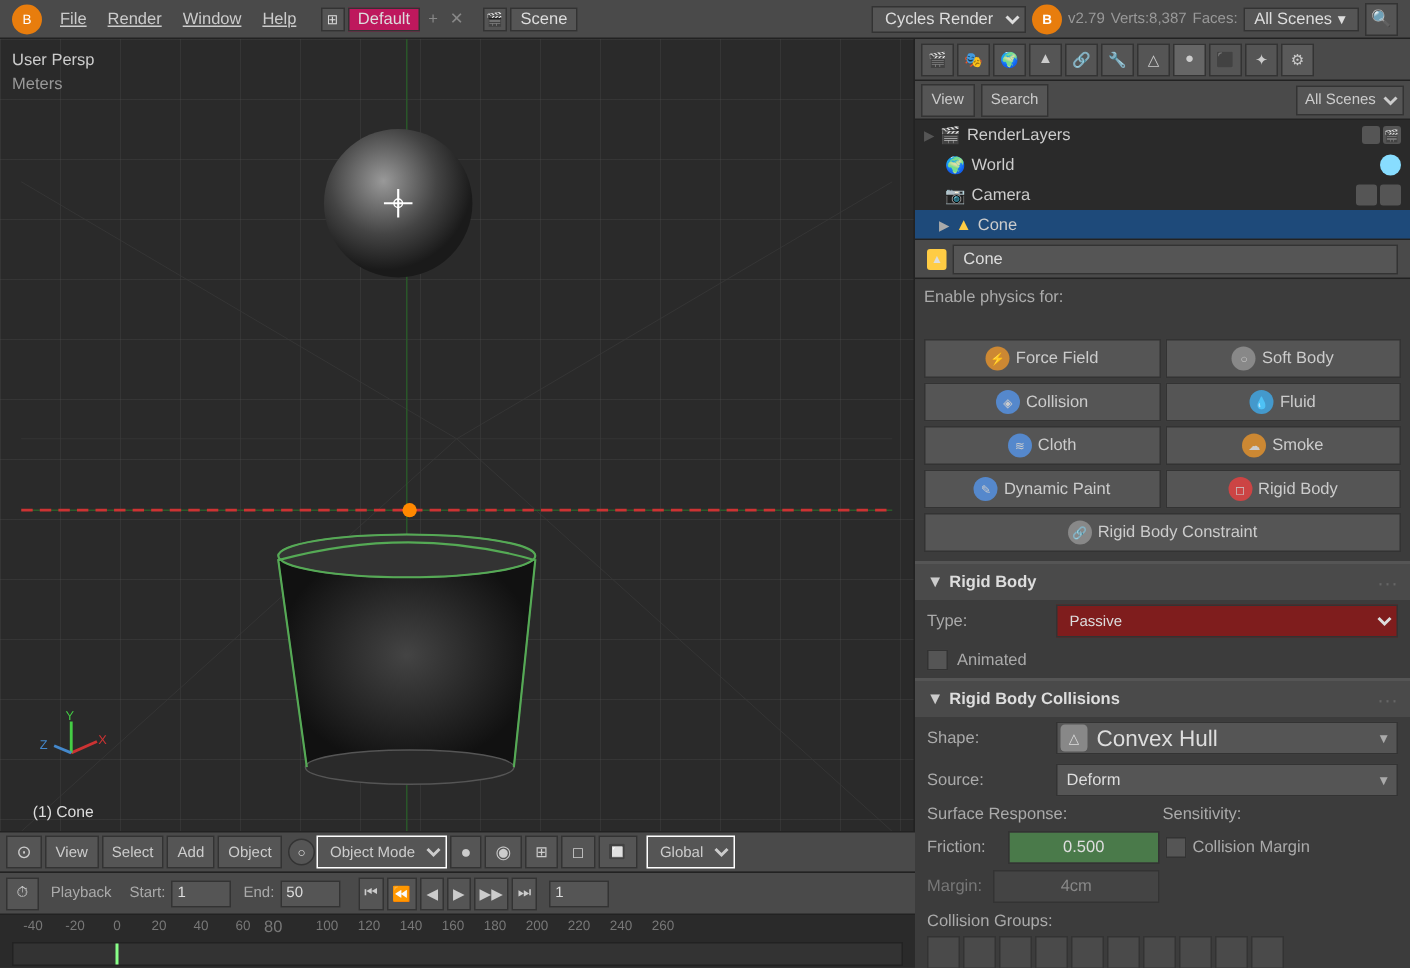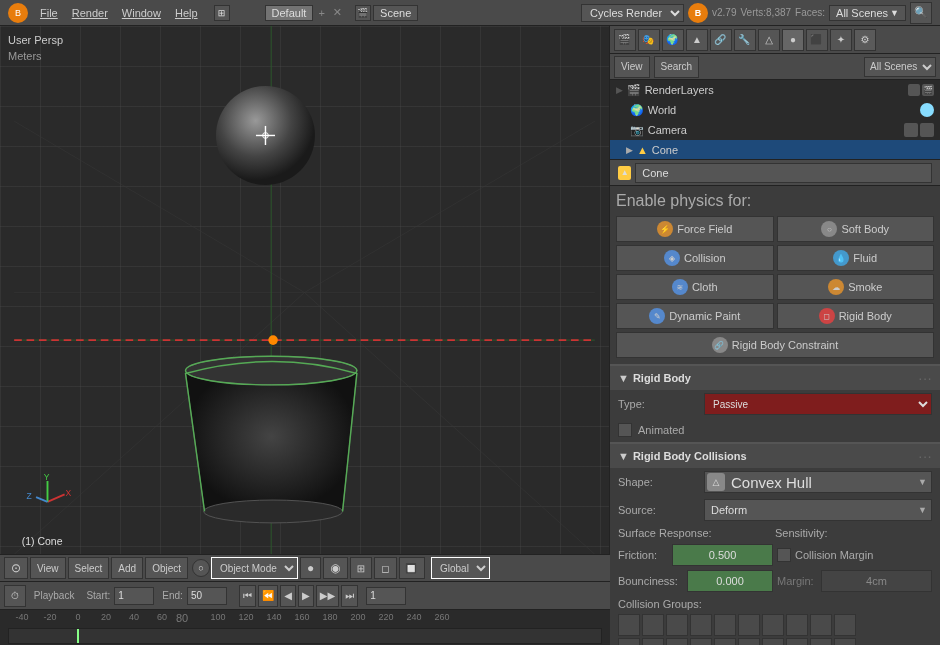--- a/index.html
+++ b/index.html
@@ -57,21 +57,21 @@
     .properties::-webkit-scrollbar { width: 8px; }
     .properties::-webkit-scrollbar-track { background: #2a2a2a; }
     .properties::-webkit-scrollbar-thumb { background: #555; }
 
     
     .obj-name-bar { height: 26px; background: #4a4a4a; display: flex; align-items: center; padding: 0 8px; border-bottom: 1px solid #222; }
     .obj-name-input { background: #555; border: 1px solid #333; color: #ddd; font-size: 11px; padding: 2px 6px; height: 20px; width: 100%; }
 
     
     .physics-section { padding: 6px; }
-    .physics-label { color: #aaa; font-size: 16px; margin-bottom: 6px; }
+    .physics-label { color: #aaa; font-size: 11px; margin-bottom: 22px; }
     .physics-grid { display: grid; grid-template-columns: 1fr 1fr; gap: 3px; }
     .physics-btn { height: 26px; background: #555; border: 1px solid #333; color: #ccc; font-size: 11px; cursor: pointer; display: flex; align-items: center; justify-content: center; gap: 4px; }
     .physics-btn-icon { width: 16px; height: 16px; border-radius: 50%; display: flex; align-items: center; justify-content: center; font-size: 8px; }
 
     
     .section-header { background: #4a4a4a; border-top: 2px solid #555; padding: 4px 8px; display: flex; align-items: center; gap: 4px; cursor: pointer; }
     .section-header .arrow { color: #ccc; }
     .section-title { color: #ddd; font-size: 11px; font-weight: bold; }
     .section-dots { margin-left: auto; color: #666; font-size: 14px; }
 
@@ -101,21 +101,21 @@
     <div class="blender-logo">
       <span>B</span>
     </div>
     <span class="top-menu-item">File</span>
     <span class="top-menu-item">Render</span>
     <span class="top-menu-item">Window</span>
     <span class="top-menu-item">Help</span>
 
     <div style="display:flex;align-items:center;gap:2px;margin-left:8px;">
       <div style="width:16px;height:16px;background:#555;border:1px solid #333;display:flex;align-items:center;justify-content:center;font-size:9px;">⊞</div>
-      <span style="background:#737373;border:1px solid #333;padding:1px 6px;font-size:11px;color:#ddd;margin-left:33px;">Default</span>
+      <span style="background:#be185d;border:1px solid #333;padding:1px 6px;font-size:11px;color:#ddd;">Default</span>
       <span style="padding:1px 3px;font-size:11px;color:#888;">+</span>
       <span style="padding:1px 3px;font-size:11px;color:#888;">✕</span>
     </div>
 
     <div style="display:flex;align-items:center;gap:2px;margin-left:8px;">
       <div style="width:16px;height:16px;background:#555;border:1px solid #333;display:flex;align-items:center;justify-content:center;font-size:9px;color:#88aaff;">🎬</div>
       <span style="background:#555;border:1px solid #333;padding:1px 6px;font-size:11px;color:#ddd;">Scene</span>
     </div>
   </div>
   <div style="margin-left:auto;display:flex;align-items:center;gap:4px;padding-right:8px;">
@@ -443,24 +443,20 @@
             <div style="background:linear-gradient(to right,#4a7a4a 0%,#4a7a4a 100%);border:1px solid #333;color:#ddd;font-size:11px;padding:2px 4px;height:22px;flex:1;display:flex;align-items:center;justify-content:center;">0.500</div>
           </div>
           <div style="display:flex;align-items:center;gap:4px;">
             <div style="width:14px;height:14px;background:#555;border:1px solid #333;"></div>
             <span style="font-size:11px;color:#aaa;">Collision Margin</span>
           </div>
         </div>
 
         <div style="display:grid;grid-template-columns:1fr 1fr;padding:2px 8px;gap:4px;">
           <div style="display:flex;align-items:center;gap:4px;">
-            <span style="font-size:11px;color:#aaa;min-width:65px;">Bounciness:</span>
-            <div style="background:linear-gradient(to right,#4a7a4a 0%,#4a7a4a 100%);border:1px solid #333;color:#ddd;font-size:11px;padding:2px 4px;height:22px;flex:1;display:flex;align-items:center;justify-content:center;">0.000</div>
-          </div>
-          <div style="display:flex;align-items:center;gap:4px;">
             <span style="font-size:11px;color:#777;min-width:40px;">Margin:</span>
             <div style="background:#444;border:1px solid #333;color:#888;font-size:11px;padding:2px 4px;height:22px;flex:1;display:flex;align-items:center;justify-content:center;">4cm</div>
           </div>
         </div>
 
         <div class="groups-section">
           <div class="groups-label">Collision Groups:</div>
           <div style="display:flex;gap:2px;">
             <div class="group-btn"></div>
             <div class="group-btn"></div>

